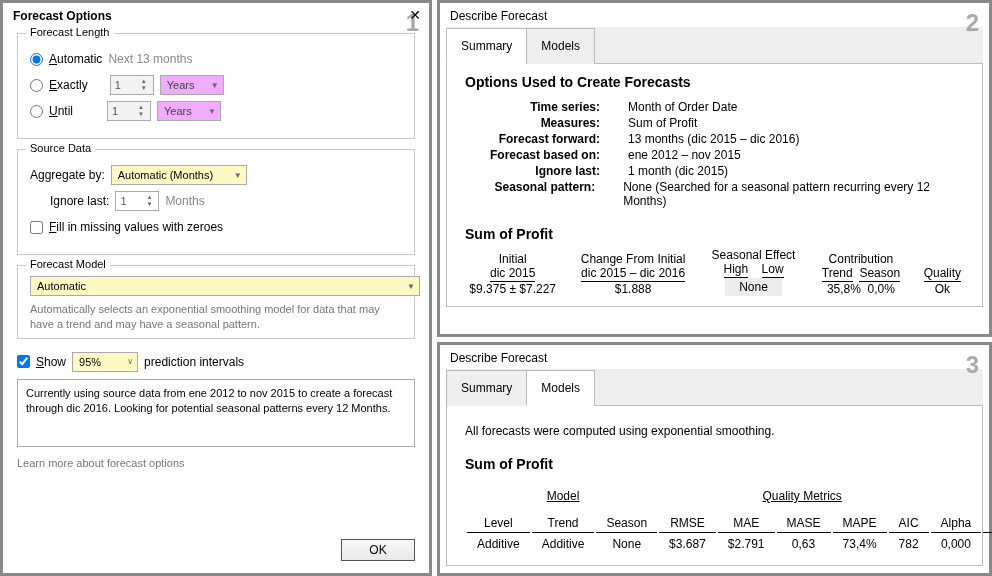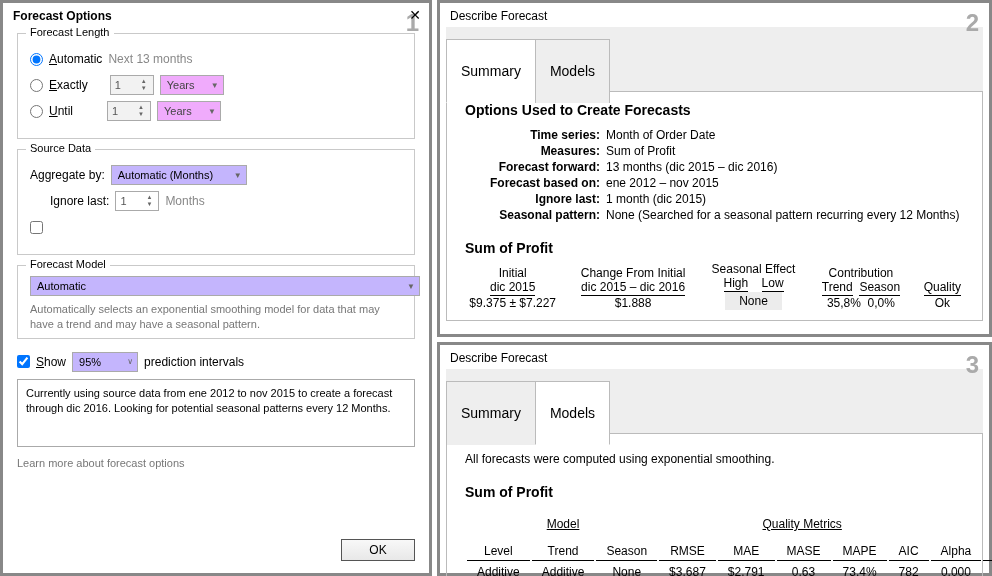--- a/index.html
+++ b/index.html
@@ -60,46 +60,46 @@
   position: absolute; right: 2px; top: 1px; bottom: 1px;
   display: flex; flex-direction: column; justify-content: center;
   font-size: 6px; line-height: 7px; color: #666;
 }
 .dropdown {
   height: 20px; border: 1px solid #aaa; background: #f0abfc; display: inline-flex;
   align-items: center; padding: 0 16px 0 6px; font-size: 11px; color: #444;
   position: relative;
 }
 .dropdown .caret { position: absolute; right: 4px; font-size: 8px; color: #666;}
-.dropdown.white { background: #c4b5fd; color: #000;}
+.dropdown.white { background: #fef9c3; color: #000;}
 .wide-dd { width: 390px; }
 .helper-text { color: #777; font-size: 11px; margin: 4px 14px; line-height: 1.35;}
 .textbox {
   border: 1px solid #aaa; margin: 6px 14px; padding: 6px 8px;
   font-size: 11px; line-height: 1.35; min-height: 68px;
 }
 .link { color: #777; font-size: 11px; padding: 4px 14px; }
 .okbtn {
   position: absolute; right: 14px; bottom: 12px;
   width: 74px; height: 22px; border: 1px solid #555;
   background: linear-gradient(#f8f8f8,#e8e8e8);
   text-align: center; line-height: 20px; font-size: 12px;
 }
 
 .desc-title { padding: 6px 10px 4px; font-size: 12px; font-weight: 400;}
 .tabs { display: flex; border-bottom: 1px solid #bbb; margin: 0 6px; background: #eee;}
 .tab {
-  padding: 23px 14px; border: 1px solid #bbb; border-bottom: none;
-  background: #eee; font-size: 14px; position: relative; top: 12px;
+  padding: 10px 14px; border: 1px solid #bbb; border-bottom: none;
+  background: #eee; font-size: 12px; position: relative; top: 1px;
   margin-right: -1px;
 }
 .tab.active { background: #fff; border-bottom: 1px solid #fff; }
 .content { padding: 10px 18px; border: 1px solid #bbb; border-top:none; margin: 0 6px;}
 .h1 { font-weight: 700; font-size: 14px; margin-bottom: 10px; }
-.kv { display: flex; margin: 2px 0; font-size: 12px; }
+.kv { display: flex; margin: 2px 0; font-size: 12px; gap: 22px; }
 .kv .k { width: 135px; text-align: right; font-weight: 700; margin-right: 6px;}
 .section-title { font-weight: 700; font-size: 14px; margin: 18px 0 6px; }
 .mini-table { font-size: 12px; }
 .mini-table .underline { border-bottom: 1px solid #000; display: inline-block; padding-bottom: 1px;}
 .row-flex { display: flex; align-items: flex-end; gap: 12px; }
 .col { display: flex; flex-direction: column; align-items: center; }
 .grey-cell { background: #ececec; padding: 2px 14px; }
 
 .plain { font-size: 12px; margin: 8px 0 14px;}
 .t3 { font-size: 12px; }
@@ -163,20 +163,21 @@
       <span style="width:14px"></span>
       <span>Ignore last:</span>
       <span class="spinner" style="background:#fff">
           <span>1</span>
           <span class="arrows">▲<br>▼</span>
         </span>
       <span class="disabled">Months</span>
     </div>
     <div class="row">
       <input type="checkbox" style="">
+      <span><u>F</u>ill in missing values with zeroes</span>
     </div>
   </div>
 
   <div class="groupbox" style="padding-bottom:6px">
     <div class="group-legend">Forecast Model</div>
     <span class="dropdown white wide-dd">
         <span>Automatic</span>
         <span class="caret">▼</span>
       </span>
     <div class="helper-text" style="margin:6px 0 0 0">Automatically selects an exponential smoothing model for data that may have a trend and may have a seasonal pattern.</div>

